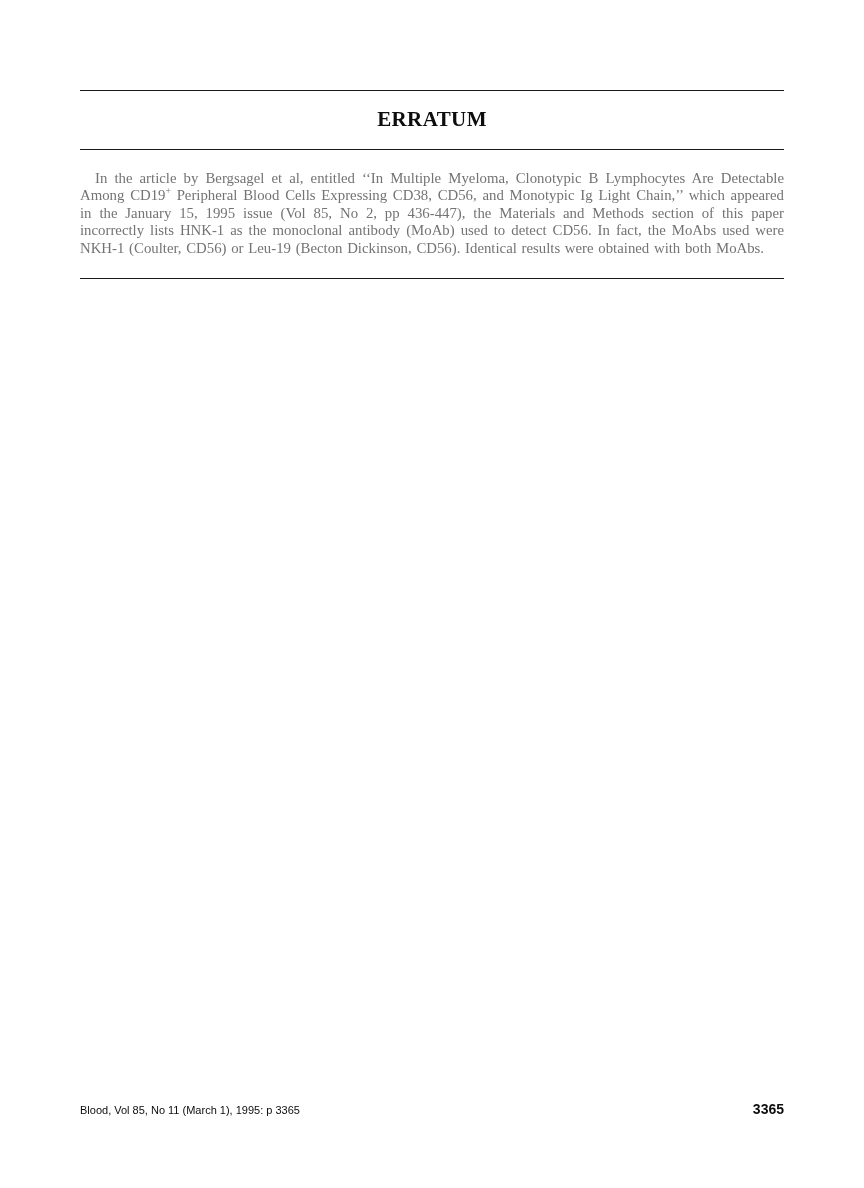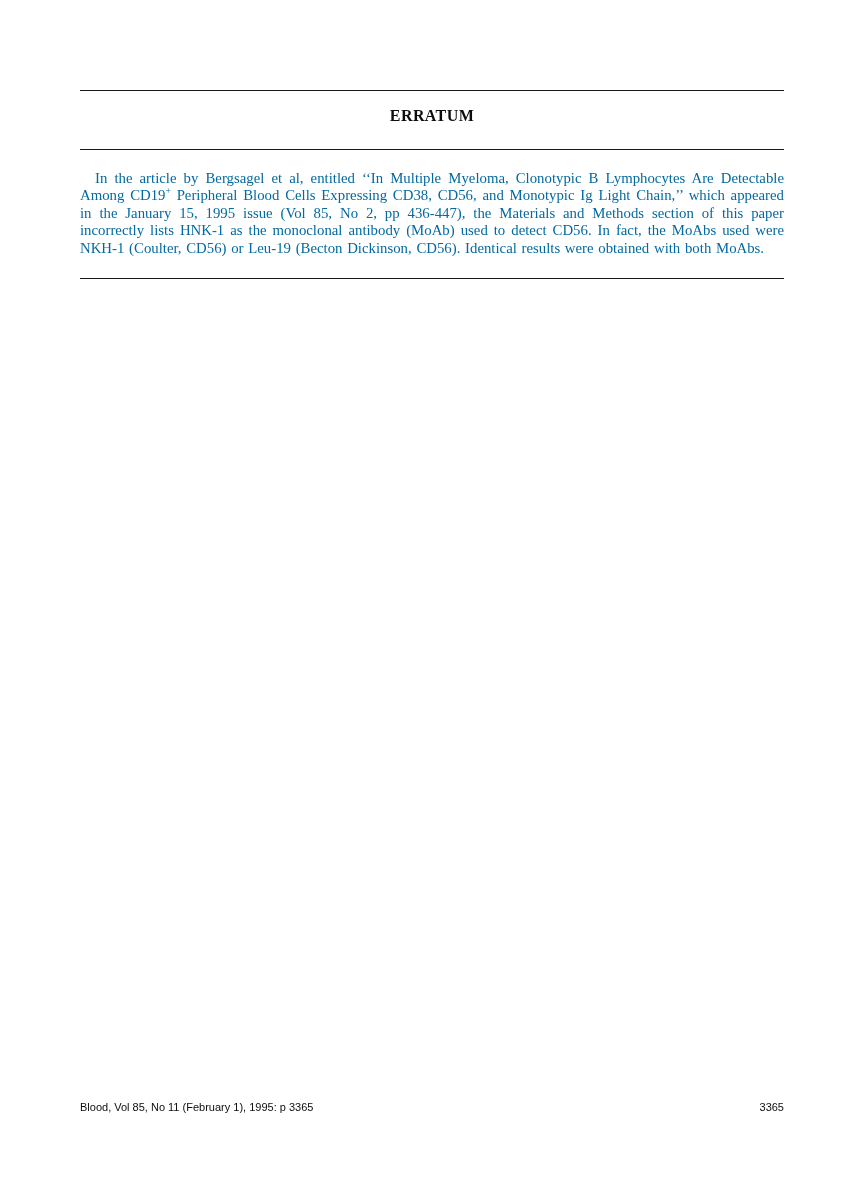--- a/index.html
+++ b/index.html
@@ -28,38 +28,38 @@
   .rule-mid    { top: 149px; }
   .rule-bottom { top: 278px; }
   .title {
     position: absolute;
     top: 107px;
     left: 80px;
     width: 704px;
     margin: 0;
     text-align: center;
     font-family: "Liberation Serif", serif;
-    font-size: 16px;
+    font-size: 21px;
     font-weight: bold;
     letter-spacing: 0.4px;
     color: #0d0d0d;
   }
   .body-text {
     position: absolute;
     top: 170px;
     left: 80px;
     width: 704px;
     margin: 0;
     font-family: "Liberation Serif", serif;
     font-size: 14.8px;
     line-height: 17.4px;
     text-align: justify;
     text-indent: 15px;
     word-spacing: 1px;
-    color: #0369a1;
+    color: #737373;
   }
   .body-text sup {
     font-size: 9.5px;
     line-height: 0;
     vertical-align: super;
   }
   .footer {
     position: absolute;
     top: 1101px;
     left: 80px;
@@ -67,37 +67,37 @@
     display: flex;
     justify-content: space-between;
     align-items: baseline;
     font-family: "Liberation Sans", sans-serif;
     font-size: 11px;
     color: #0d0d0d;
   }
   .footer .journal {
   }
   .footer .pagenum {
-    font-weight: normal;
-    font-size: 11px;
+    font-weight: bold;
+    font-size: 14px;
   }
 </style>
 </head>
 <body>
 
 <div class="page">
 
   <div class="rule rule-top"></div>
 
   <h1 class="title">ERRATUM</h1>
 
   <div class="rule rule-mid"></div>
 
   <p class="body-text"><span>In the article by Bergsagel et al, entitled ‘‘In Multiple Myeloma, Clonotypic B Lymphocytes Are Detectable Among CD19</span><sup>+</sup><span> Peripheral Blood Cells Expressing CD38, CD56, and Monotypic Ig Light Chain,’’ which appeared in the January 15, 1995 issue (Vol 85, No 2, pp 436-447), the Materials and Methods section of this paper incorrectly lists HNK-1 as the monoclonal antibody (MoAb) used to detect CD56. In fact, the MoAbs used were NKH-1 (Coulter, CD56) or Leu-19 (Becton Dickinson, CD56). Identical results were obtained with both MoAbs.</span></p>
 
   <div class="rule rule-bottom"></div>
 
   <div class="footer">
-    <div class="citation"><span class="journal">Blood,</span><span> Vol 85, No 11  (February 1), 1995: p 3365</span></div>
+    <div class="citation"><span class="journal">Blood,</span><span> Vol 85, No 11  (March 1), 1995: p 3365</span></div>
     <div class="pagenum">3365</div>
   </div>
 
 </div>
 
 </body></html>

